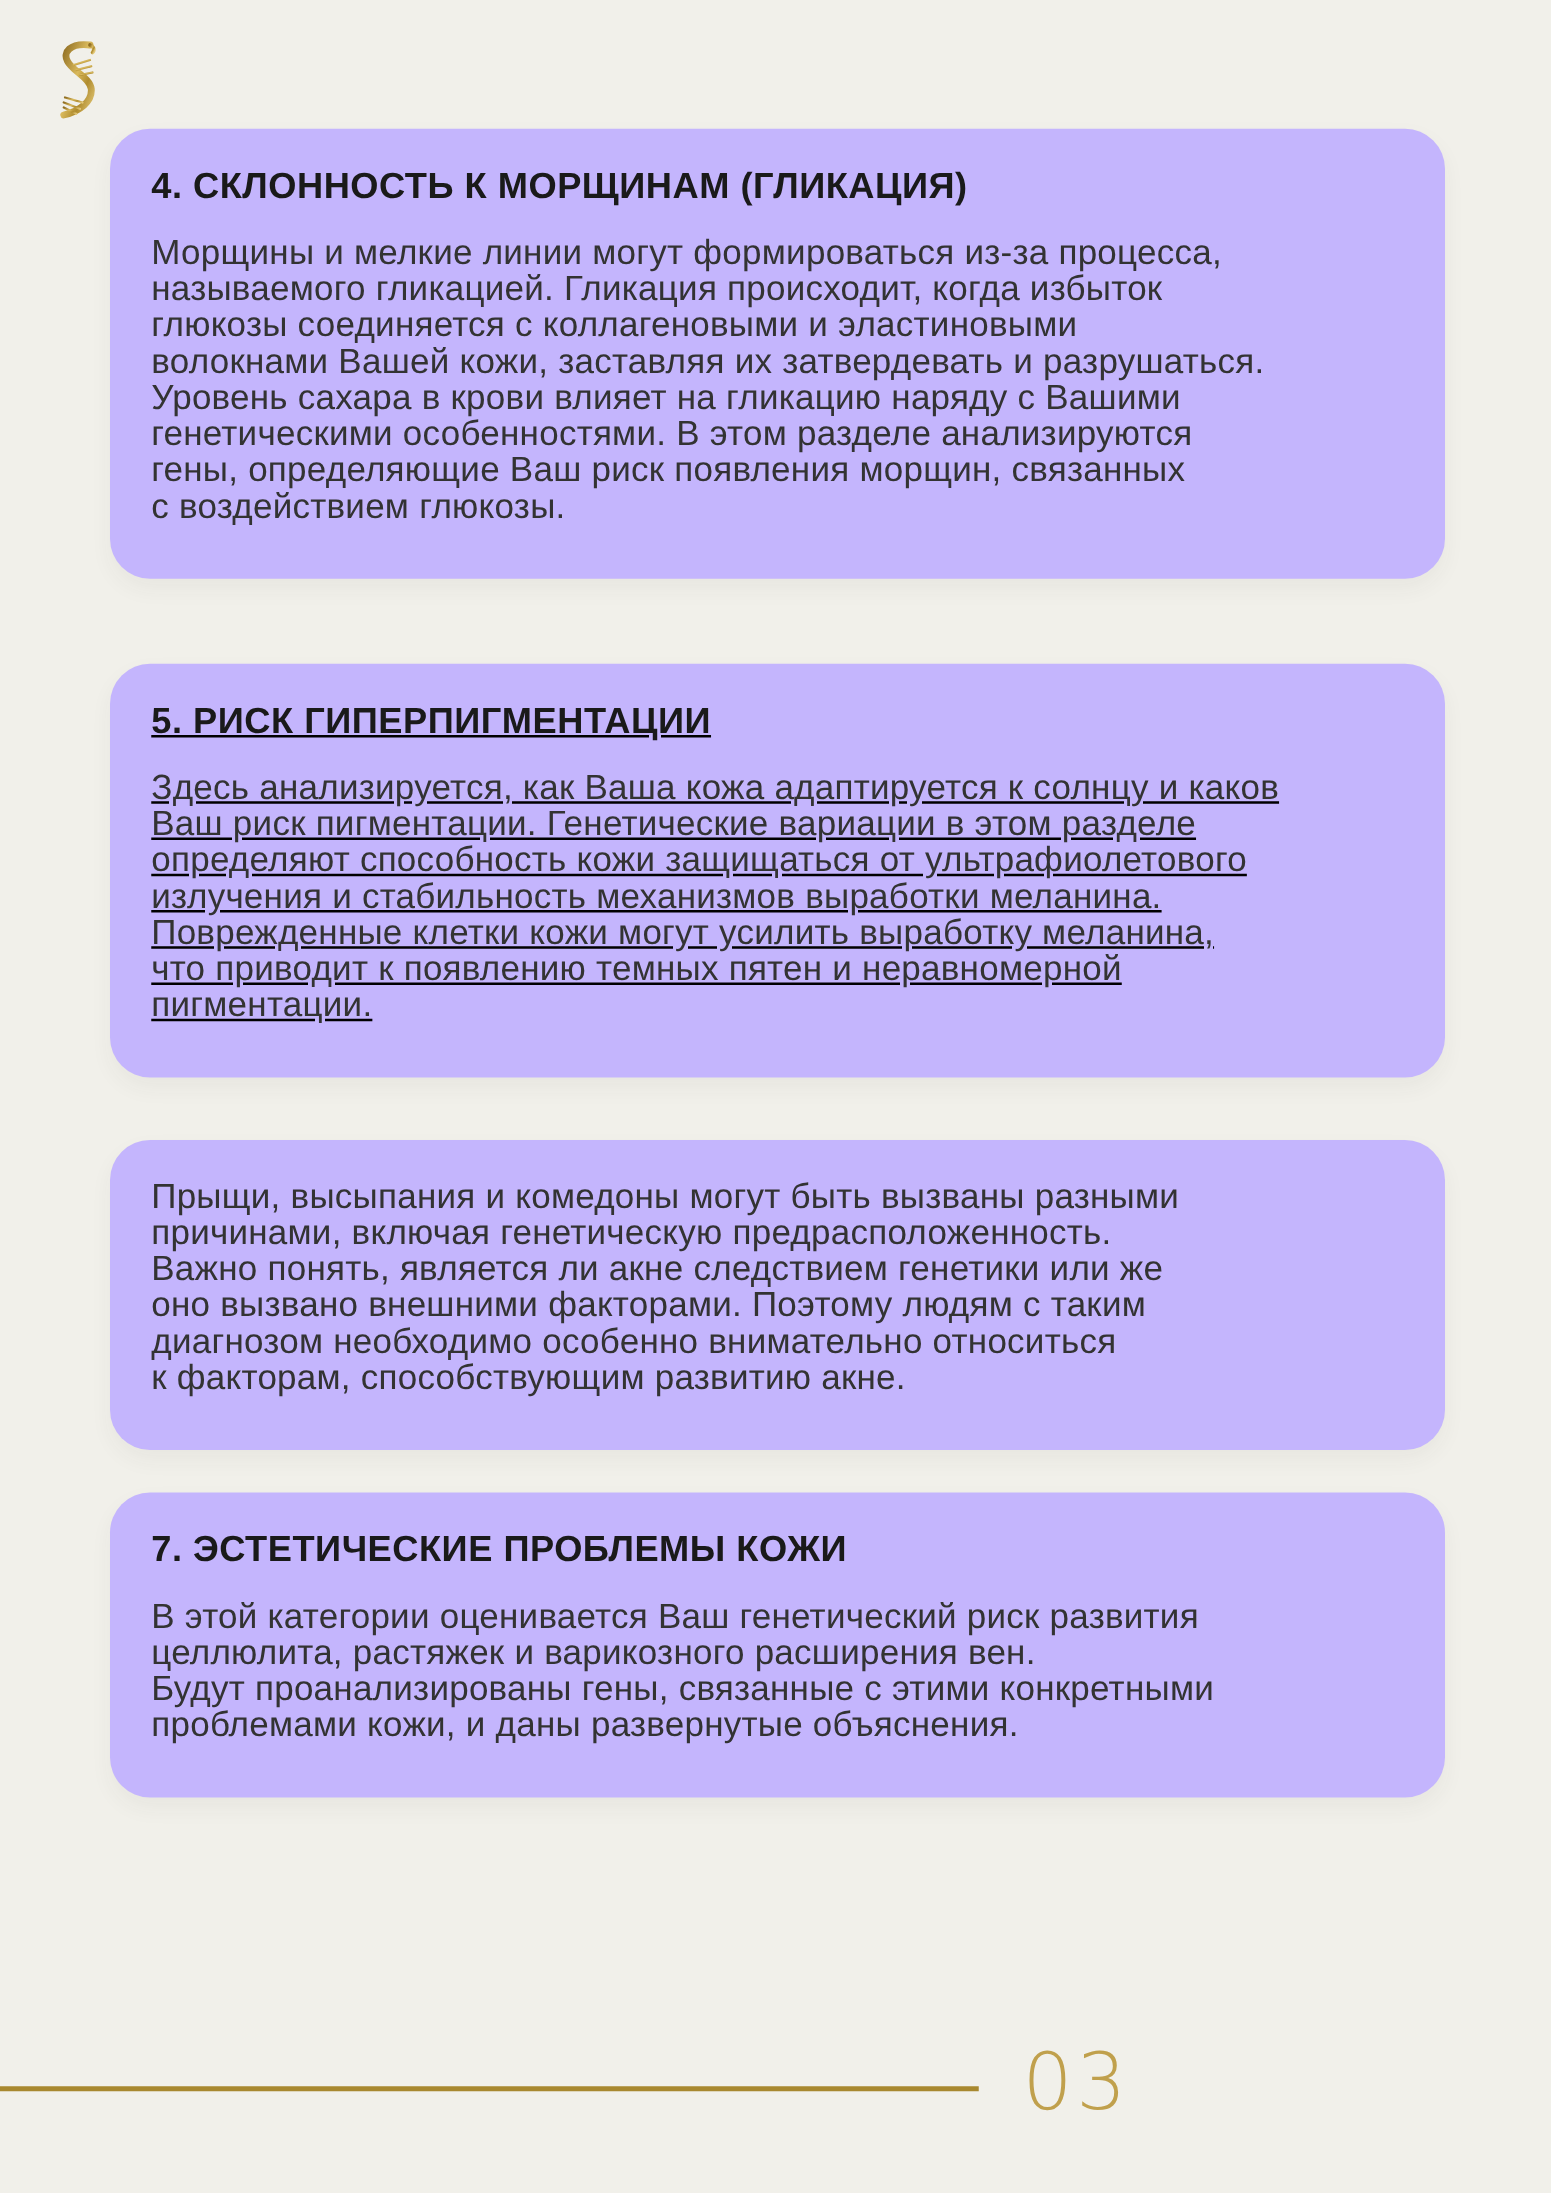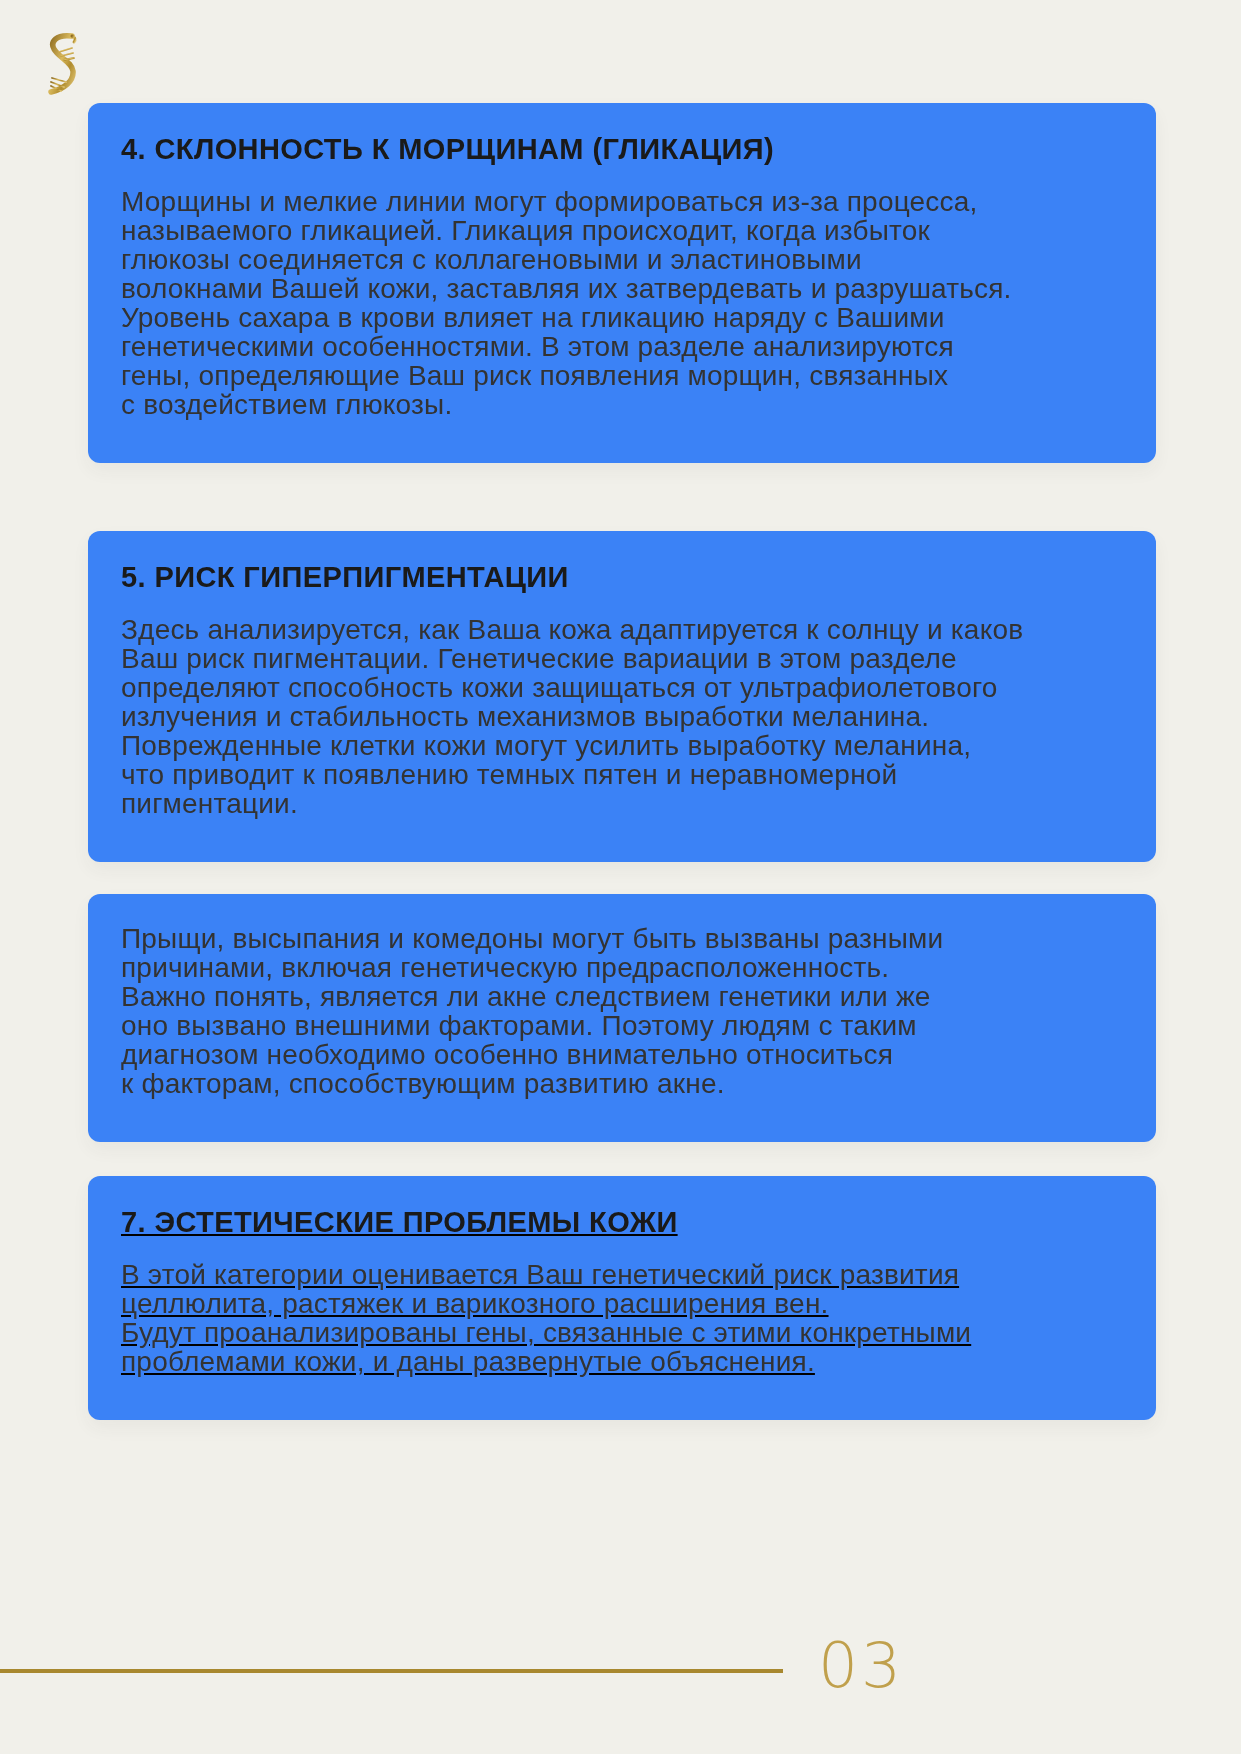--- a/index.html
+++ b/index.html
@@ -24,30 +24,30 @@
   }
 
   .content {
     position: absolute;
     left: 88px;
     top: 103px;
     width: 1068px;
   }
 
   .card {
-    background: #3b82f6;
-    border-radius: 12px;
+    background: #c4b5fd;
+    border-radius: 32px;
     box-shadow: 0 8px 18px rgba(60, 60, 50, 0.05);
     padding: 30px 52px 44px 33px;
     box-sizing: border-box;
   }
   .card-1 { margin-bottom: 68px; }
-  .card-2 { margin-bottom: 32px; }
+  .card-2 { margin-bottom: 50px; text-decoration: underline; }
   .card-3 { margin-bottom: 34px; }
-  .card-4 { margin-bottom: 0; text-decoration: underline; }
+  .card-4 { margin-bottom: 0; }
 
   .card h2 {
     margin: 0 0 21px 0;
     font-size: 29px;
     line-height: 33px;
     font-weight: 800;
     letter-spacing: 0.4px;
     color: #1a1a1a;
   }
 

